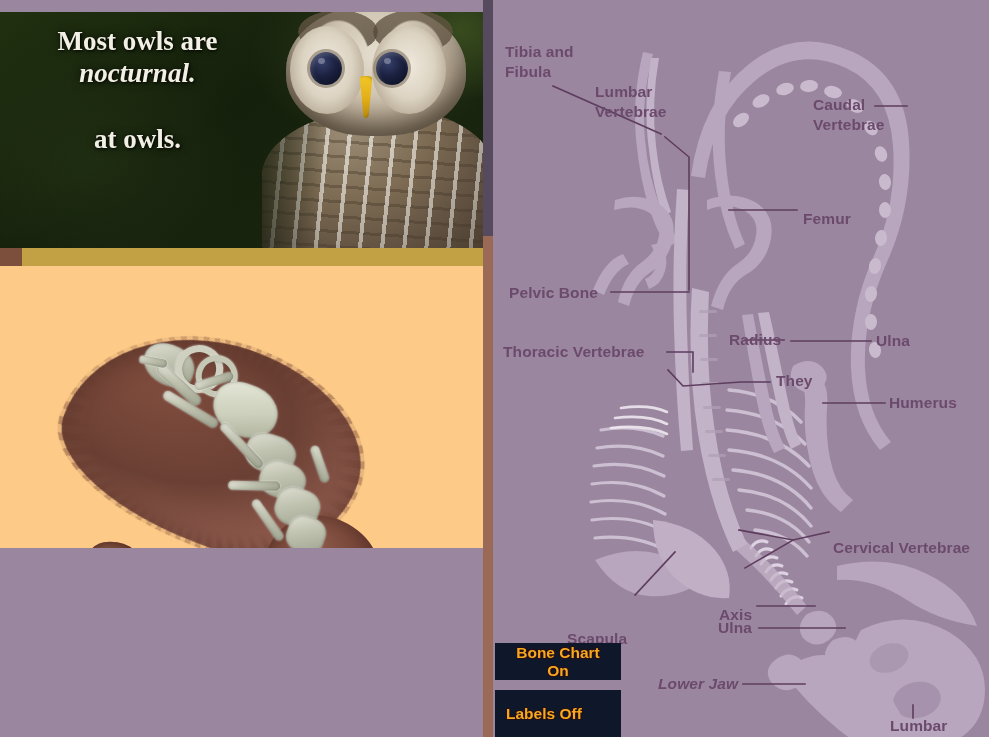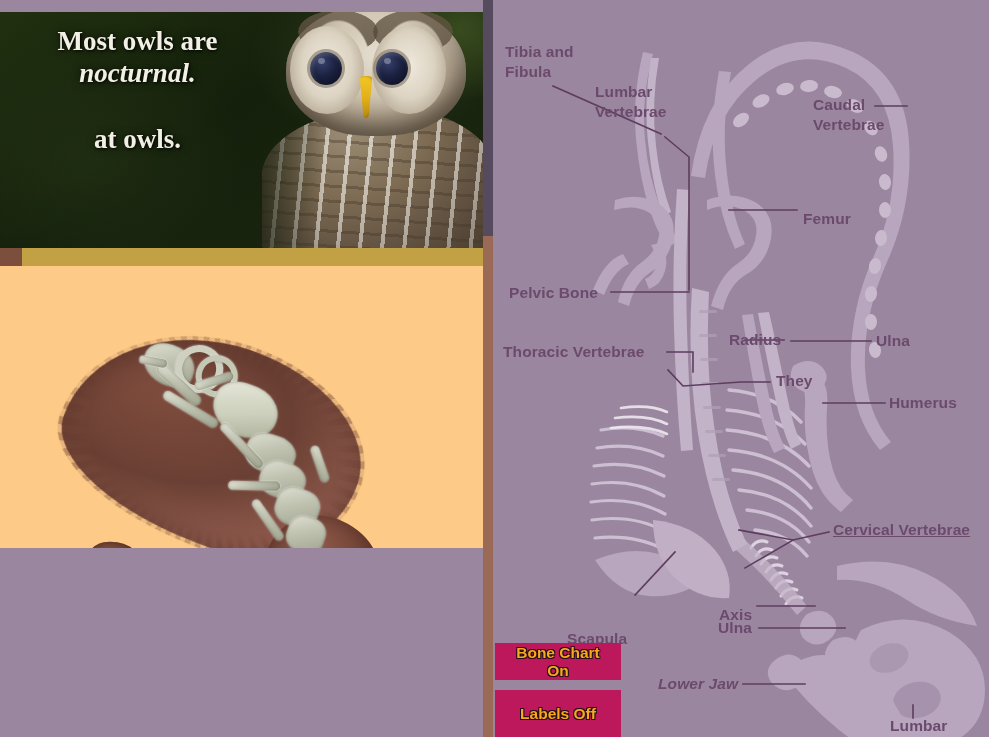--- a/index.html
+++ b/index.html
@@ -140,22 +140,22 @@
   
   #chart-panel{position:absolute;left:493px;top:0;width:496px;height:737px;
     background:#9b86a0;overflow:hidden;}
   #bone-svg{position:absolute;left:0;top:0;width:496px;height:737px;}
 
   .lbl{position:absolute;color:#6b4a6c;font-weight:bold;font-size:15.5px;
     font-family:"Liberation Sans",sans-serif;white-space:nowrap;letter-spacing:.1px;}
   .lbl.c2{line-height:1.28;white-space:normal;}
 
   
-  .chart-btn{position:absolute;background:#be185d;border:0;padding:11px;cursor:pointer;
-    display:flex;align-items:center;justify-content:center;}
+  .chart-btn{position:absolute;background:#0f172a;border:0;padding:11px;cursor:pointer;
+    display:flex;align-items:center;justify-content:flex-start;}
   .chart-btn span{color:#f8a81c;font-weight:bold;font-size:15.5px;
     font-family:"Liberation Sans",sans-serif;
     text-shadow:1px 1px 0 #241018, -1px 1px 0 #241018, 1px -1px 0 #241018, -1px -1px 0 #241018;}
   #btn-bone{left:2px;top:643px;width:126px;height:37px;}
   #btn-labels{left:2px;top:690px;width:126px;height:47px;}
 </style>
 </head>
 <body>
 
 <div id="stage">
@@ -382,21 +382,21 @@
     <div class="lbl" style="left:10px;top:343px;">Thoracic Vertebrae</div>
 
     <div class="lbl" style="left:236px;top:331px;">Radius</div>
 
     <div class="lbl" style="left:383px;top:332px;">Ulna</div>
 
     <div class="lbl" style="left:283px;top:372px;">They</div>
 
     <div class="lbl" style="left:396px;top:394px;">Humerus</div>
 
-    <div class="lbl" style="left:340px;top:521px;text-decoration:underline;">Cervical Vertebrae</div>
+    <div class="lbl" style="left:340px;top:539px;">Cervical Vertebrae</div>
 
     <div class="lbl" style="left:74px;top:630px;">Scapula</div>
 
     <div class="lbl" style="left:226px;top:606px;">Axis</div>
 
     <div class="lbl" style="left:225px;top:619px;">Ulna</div>
 
     <div class="lbl" style="left:165px;top:675px;font-style:italic;">Lower Jaw</div>
 
     <div class="lbl" style="left:397px;top:717px;">Lumbar</div>

